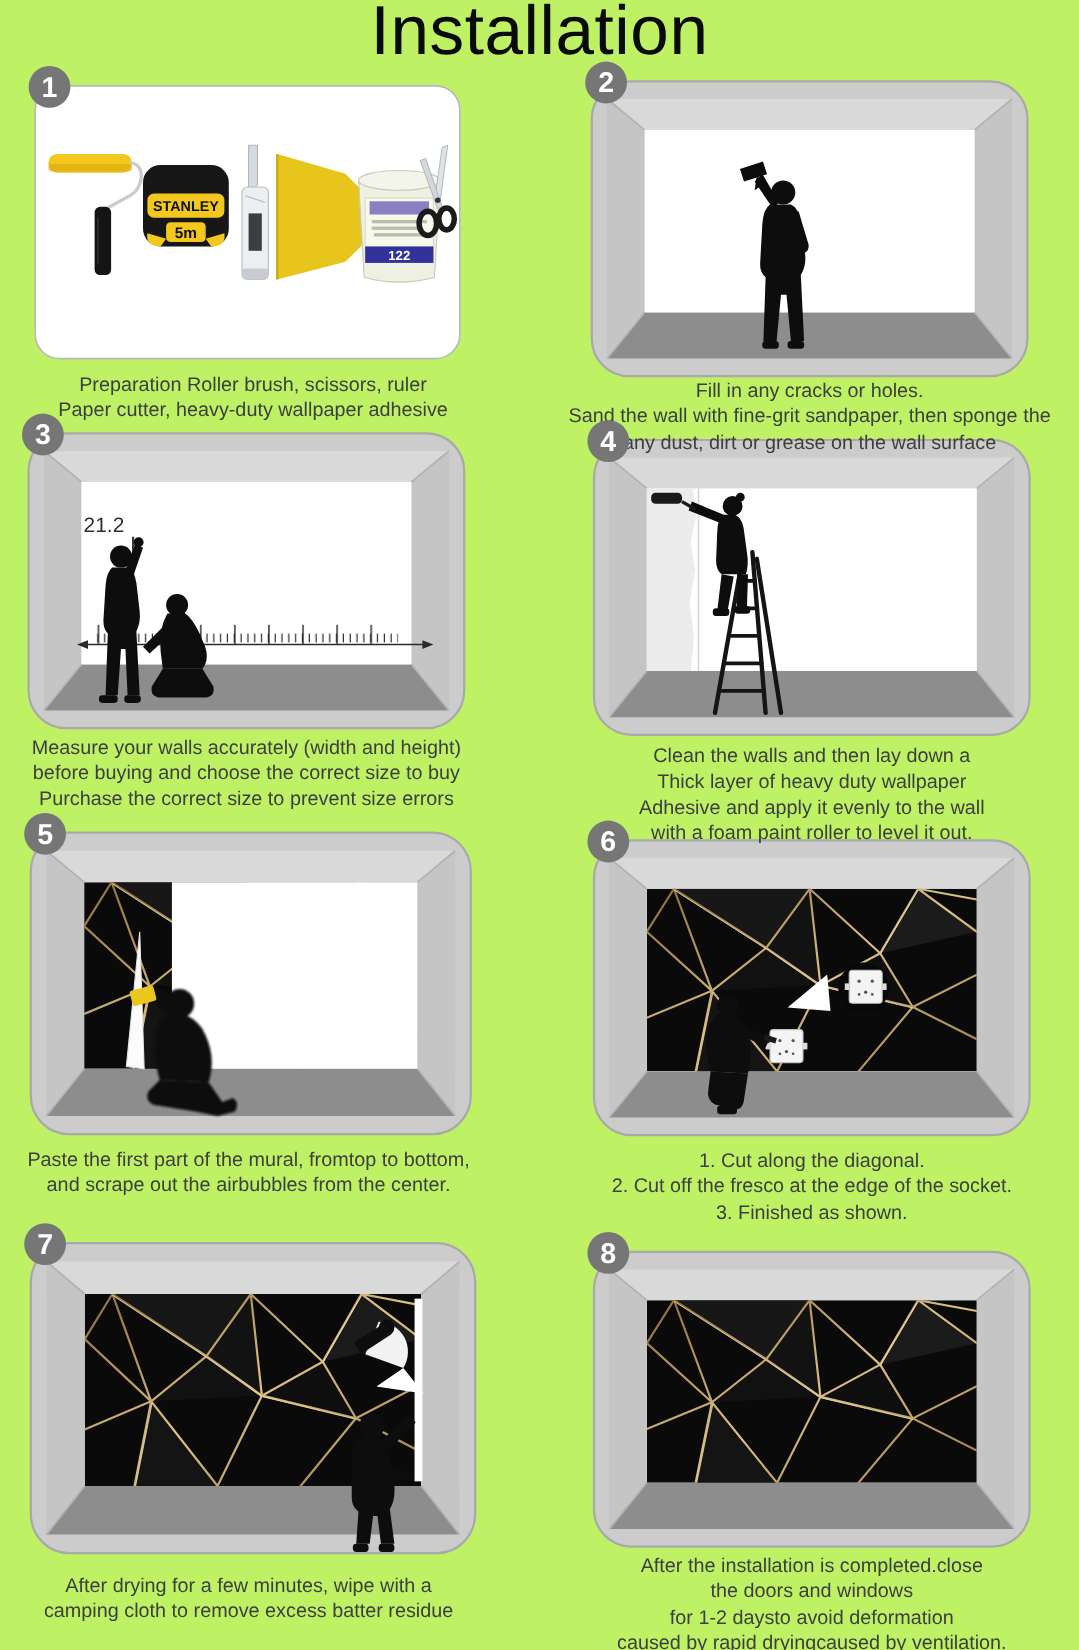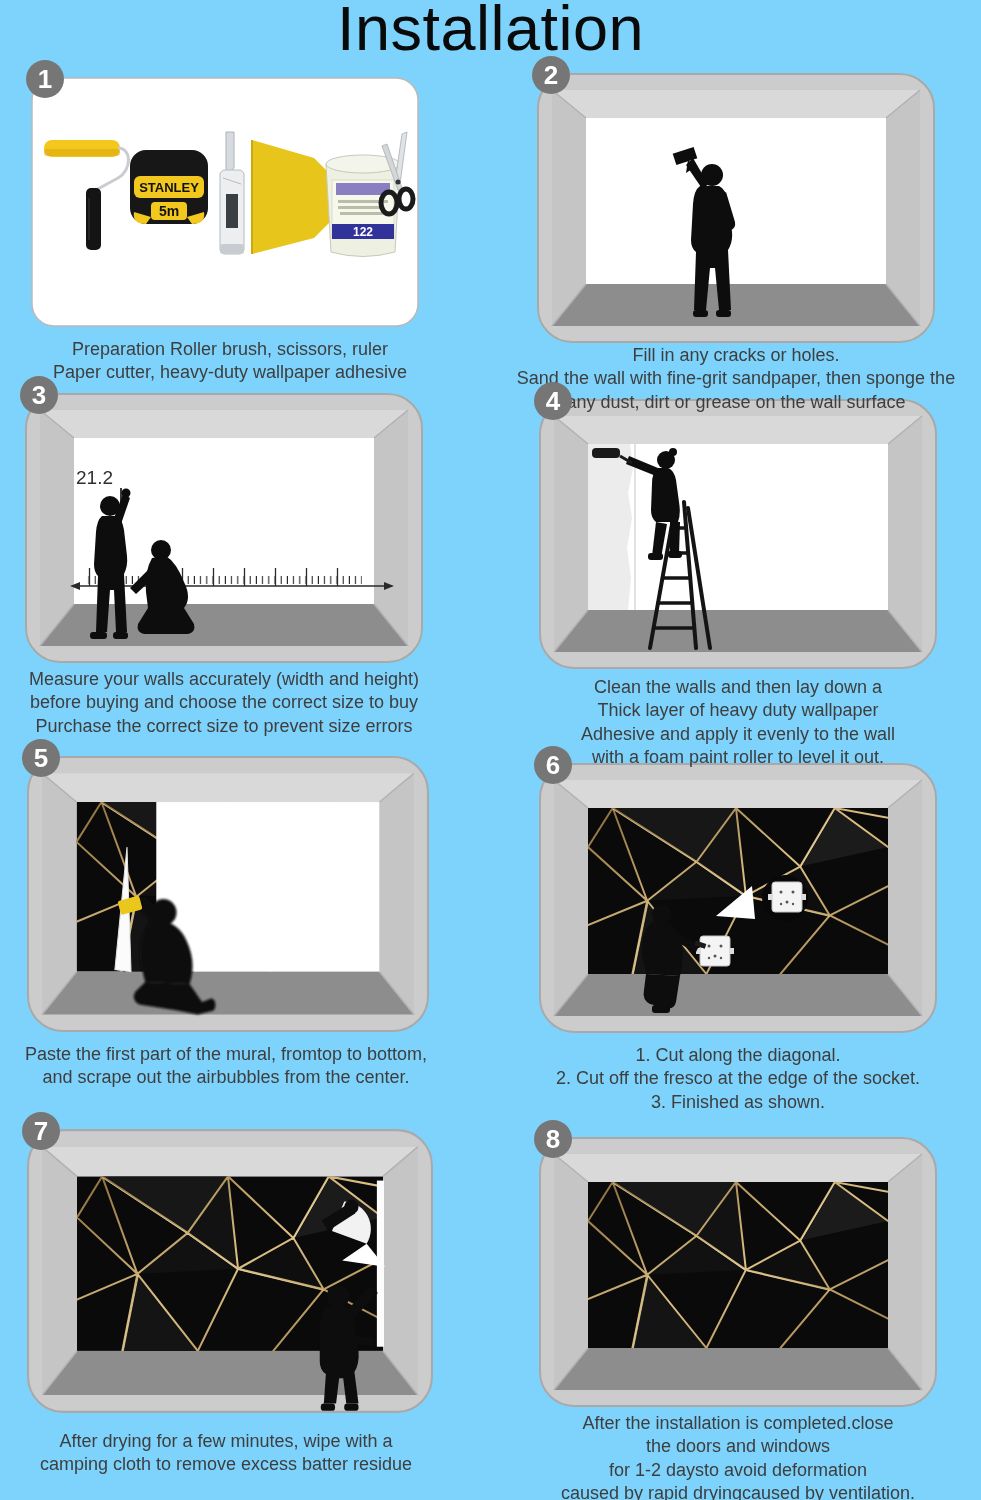--- a/index.html
+++ b/index.html
@@ -1,17 +1,17 @@
 <!DOCTYPE html>
 <html><head>
 <meta charset="utf-8">
 <style>
   html,body{margin:0;padding:0;background:#ffffff;}
   body{width:981px;height:1500px;font-family:"Liberation Sans",sans-serif;}
-  .page{position:relative;width:981px;height:1500px;overflow:hidden;background:#7dd3fc;}
+  .page{position:relative;width:981px;height:1500px;overflow:hidden;background:#bef264;}
   .title{position:absolute;top:-8px;left:0;width:100%;text-align:center;
          font-size:63px;font-weight:400;color:#0a0a0a;letter-spacing:0.5px;}
   .step{position:absolute;}
   .badge{position:absolute;left:-4px;top:-16px;width:38px;height:38px;border-radius:50%;
          background:#767676;color:#ffffff;font-size:26px;font-weight:bold;
          display:flex;align-items:center;justify-content:center;z-index:3;}
   .illus{display:block;position:relative;z-index:1;}
   .caption{position:relative;z-index:2;text-align:center;font-size:18px;line-height:1.3;color:#3e3e3e;}
   .cap-wide{width:500px;margin-left:-50px;}
 </style>

